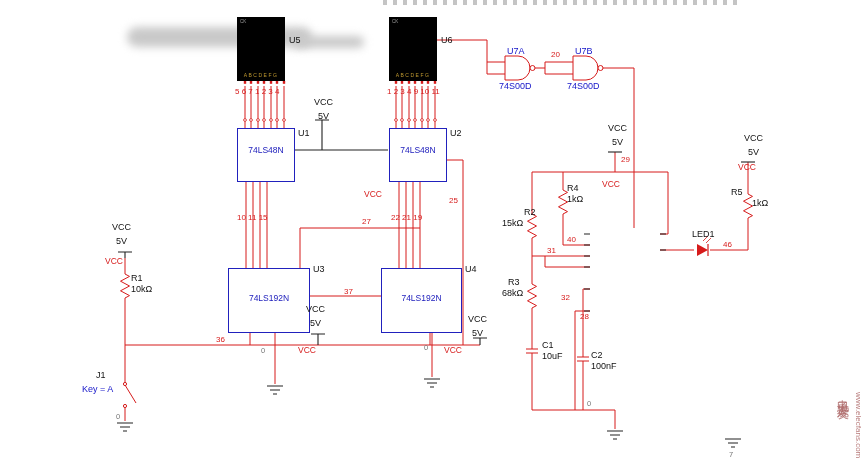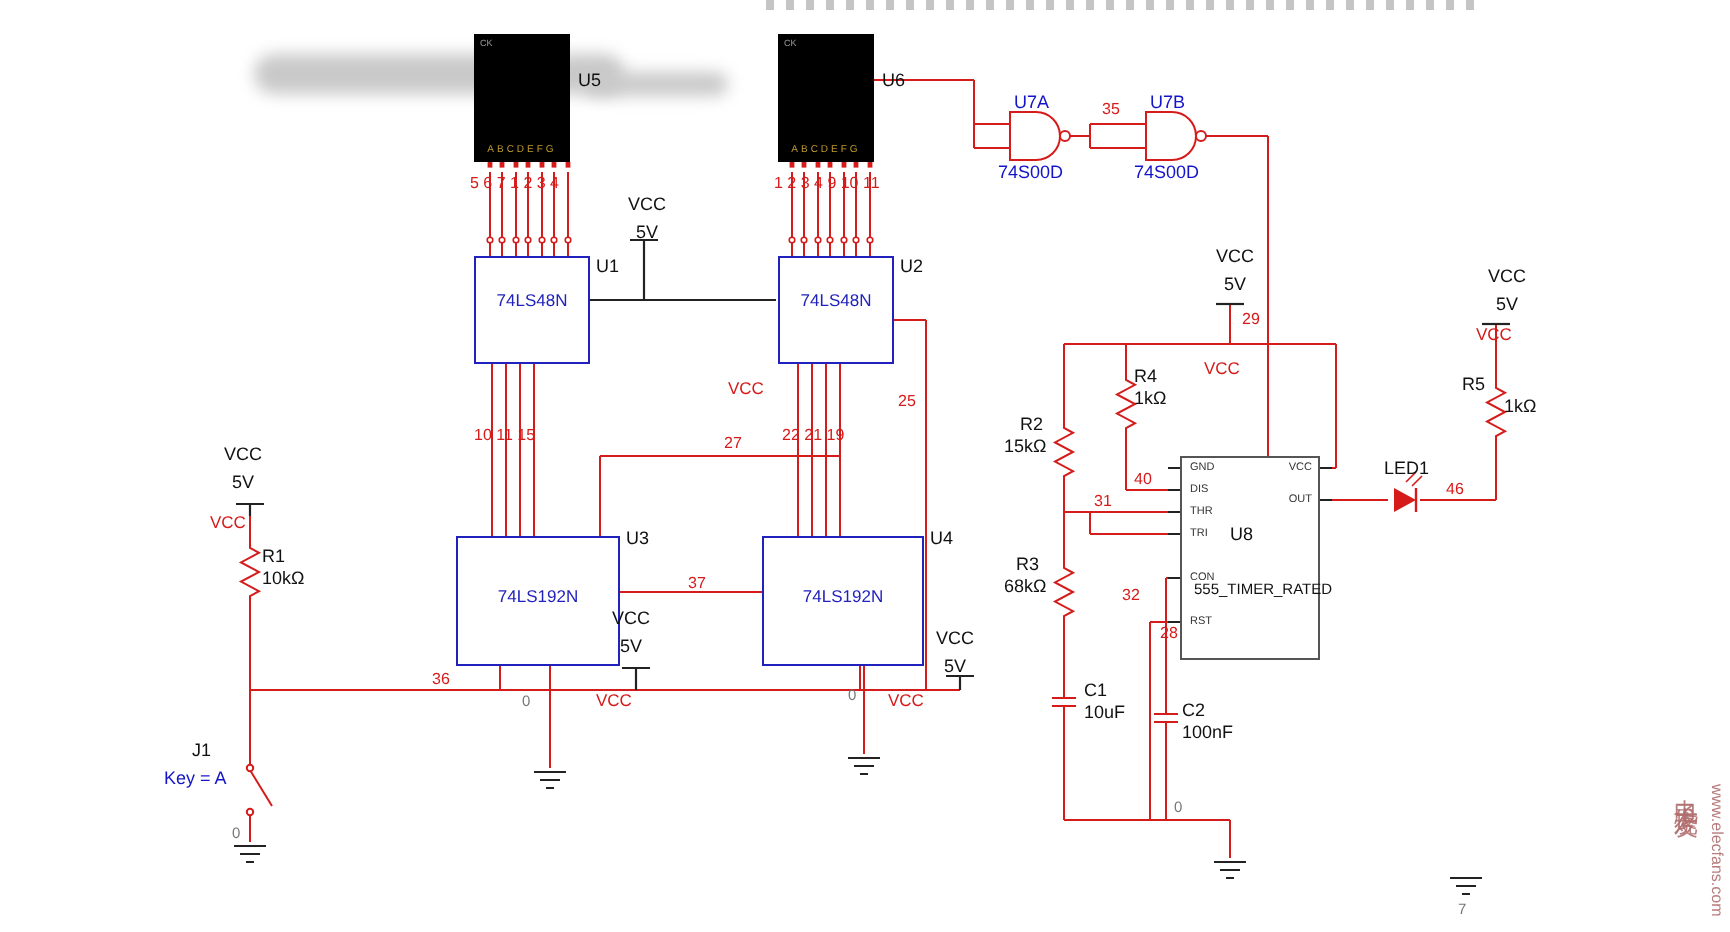--- a/index.html
+++ b/index.html
@@ -175,47 +175,35 @@
     <span class="pn" style="top:16px">74LS48N</span>
   </div>
 
   <div class="box" style="left:228px;top:268px;width:82px;height:65px">
     <span class="pn" style="top:24px">74LS192N</span>
   </div>
   <div class="box" style="left:381px;top:268px;width:81px;height:65px">
     <span class="pn" style="top:24px">74LS192N</span>
   </div>
 
-  <div class="u8box" style="left:590px;top:228px;width:70px;height:102px">
-    <span class="pin" style="left:4px;top:3px">GND</span>
-    <span class="pin" style="left:4px;top:14px">DIS</span>
-    <span class="pin" style="left:4px;top:25px">THR</span>
-    <span class="pin" style="left:4px;top:36px">TRI</span>
-    <span class="pin" style="left:4px;top:58px">CON</span>
-    <span class="pin" style="left:4px;top:80px">RST</span>
-    <span class="pinr" style="top:3px">VCC</span>
-    <span class="pinr" style="top:19px">OUT</span>
-    <span class="lbl" style="left:24px;top:34px">U8</span>
-    <span class="lbl" style="left:6px;top:62px;font-size:7.5px">555_TIMER_RATED</span>
-  </div>
 
   <span class="lbl" style="left:289px;top:36px">U5</span>
   <span class="lbl" style="left:441px;top:36px">U6</span>
   <span class="lbl" style="left:298px;top:129px">U1</span>
   <span class="lbl" style="left:450px;top:129px">U2</span>
   <span class="lbl" style="left:313px;top:265px">U3</span>
   <span class="lbl" style="left:465px;top:265px">U4</span>
   <span class="lbl blue" style="left:507px;top:47px">U7A</span>
   <span class="lbl blue" style="left:499px;top:82px">74S00D</span>
   <span class="lbl blue" style="left:575px;top:47px">U7B</span>
   <span class="lbl blue" style="left:567px;top:82px">74S00D</span>
   <span class="lbl" style="left:692px;top:230px">LED1</span>
   <span class="lbl" style="left:131px;top:274px">R1</span>
   <span class="lbl" style="left:131px;top:285px">10kΩ</span>
-  <span class="lbl" style="left:510px;top:208px">R2</span>
+  <span class="lbl" style="left:524px;top:208px">R2</span>
   <span class="lbl" style="left:502px;top:219px">15kΩ</span>
   <span class="lbl" style="left:508px;top:278px">R3</span>
   <span class="lbl" style="left:502px;top:289px">68kΩ</span>
   <span class="lbl" style="left:567px;top:184px">R4</span>
   <span class="lbl" style="left:567px;top:195px">1kΩ</span>
   <span class="lbl" style="left:731px;top:188px">R5</span>
   <span class="lbl" style="left:752px;top:199px">1kΩ</span>
   <span class="lbl" style="left:542px;top:341px">C1</span>
   <span class="lbl" style="left:542px;top:352px">10uF</span>
   <span class="lbl" style="left:591px;top:351px">C2</span>
@@ -239,21 +227,21 @@
   <span class="lbl redtxt" style="left:105px;top:257px">VCC</span>
   <span class="lbl redtxt" style="left:364px;top:190px">VCC</span>
   <span class="lbl redtxt" style="left:298px;top:346px">VCC</span>
   <span class="lbl redtxt" style="left:444px;top:346px">VCC</span>
   <span class="lbl redtxt" style="left:602px;top:180px">VCC</span>
   <span class="lbl redtxt" style="left:738px;top:163px">VCC</span>
 
   <span class="lbl net" style="left:216px;top:336px">36</span>
   <span class="lbl net" style="left:344px;top:288px">37</span>
   <span class="lbl net" style="left:449px;top:197px">25</span>
-  <span class="lbl net" style="left:551px;top:51px">35</span>
+  <span class="lbl net" style="left:551px;top:51px">20</span>
   <span class="lbl net" style="left:362px;top:218px">27</span>
   <span class="lbl net" style="left:580px;top:313px">28</span>
   <span class="lbl net" style="left:621px;top:156px">29</span>
   <span class="lbl net" style="left:567px;top:236px">40</span>
   <span class="lbl net" style="left:547px;top:247px">31</span>
   <span class="lbl net" style="left:561px;top:294px">32</span>
   <span class="lbl net" style="left:723px;top:241px">46</span>
   <span class="lbl net" style="left:237px;top:214px">10 11 15</span>
   <span class="lbl net" style="left:391px;top:214px">22 21 19</span>
   <span class="lbl net" style="left:235px;top:88px">5 6 7 1 2 3 4</span>

